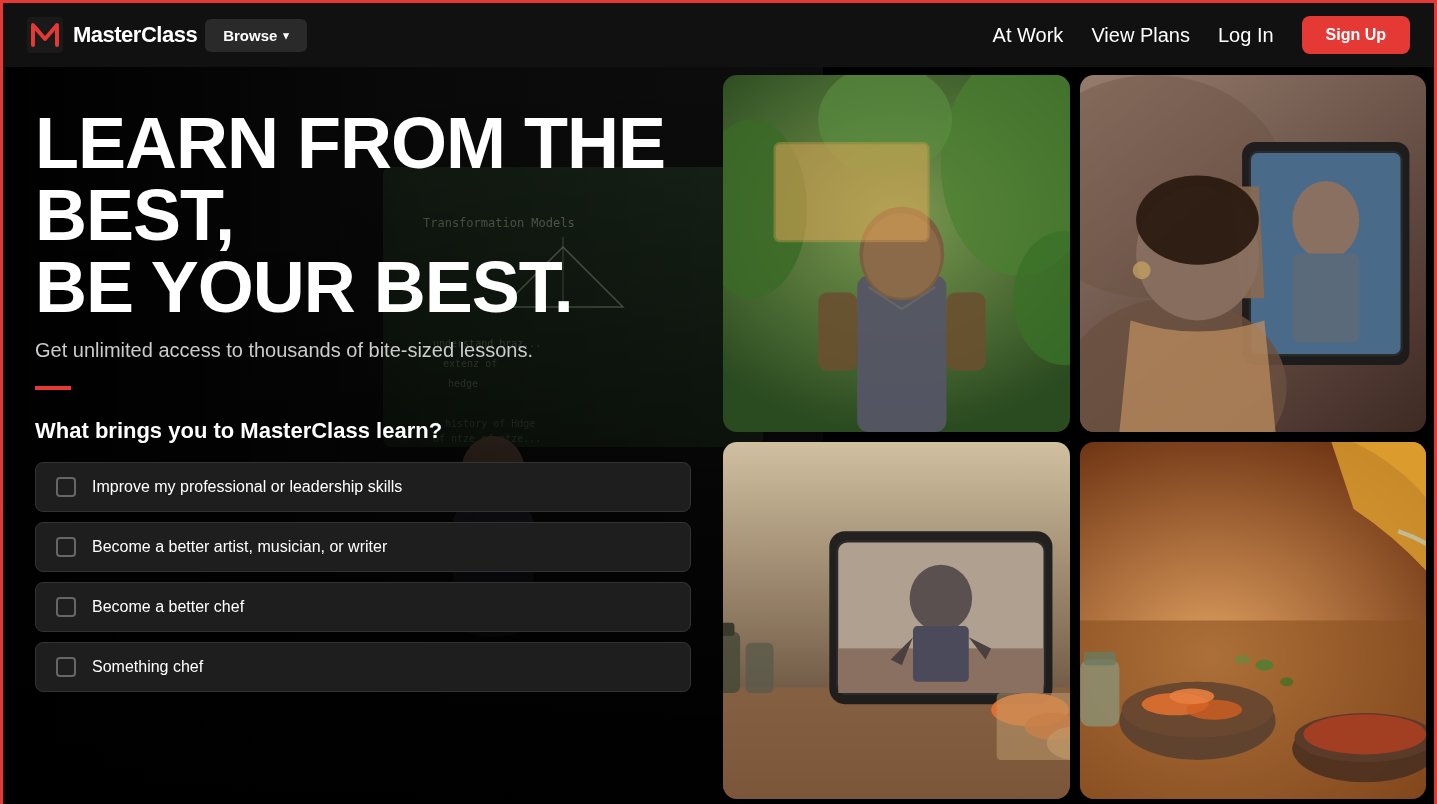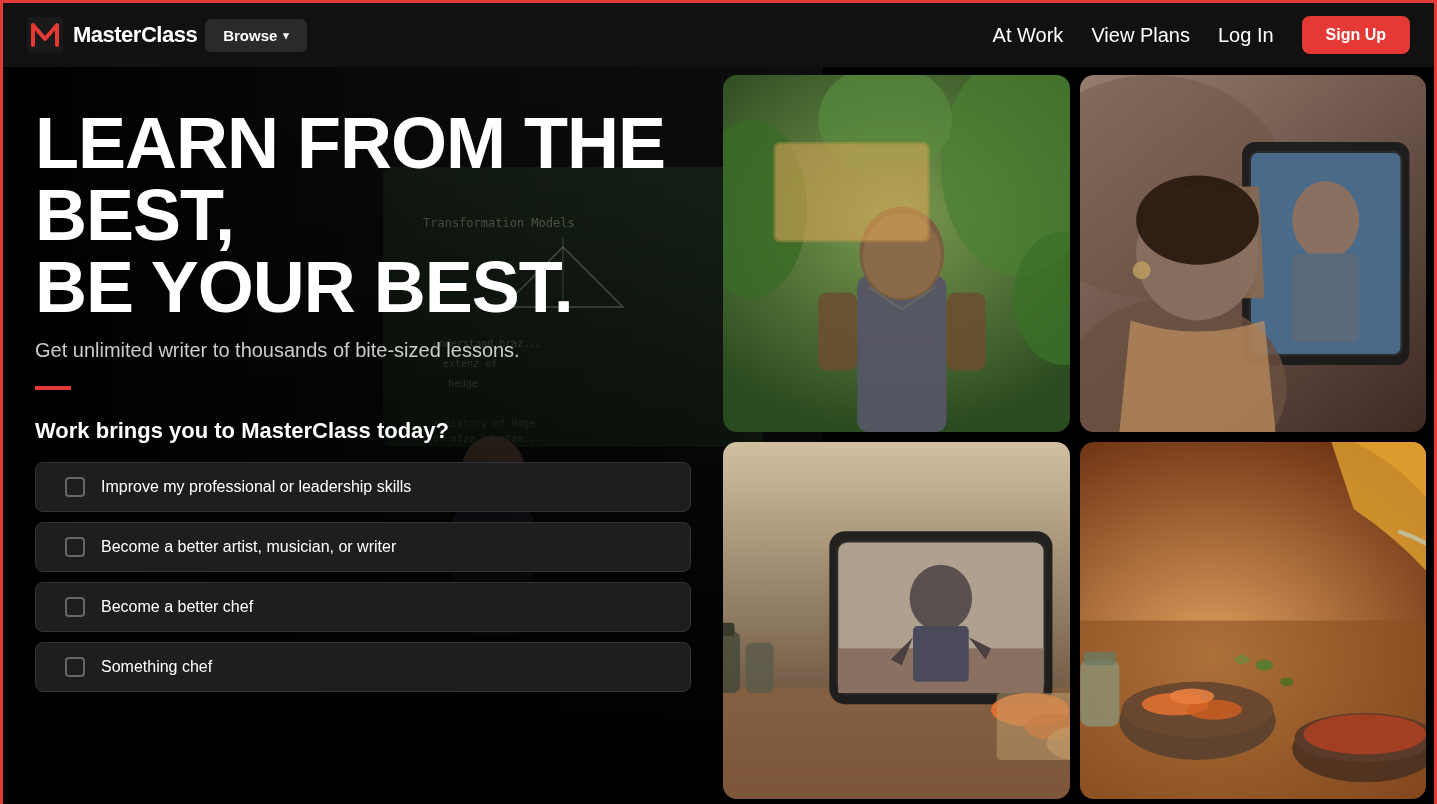--- a/index.html
+++ b/index.html
@@ -154,21 +154,21 @@
       flex-direction: column;
       gap: 10px;
     }
 
     .checkbox-item {
       display: flex;
       align-items: center;
       gap: 16px;
       background: #1e1e1e;
       border-radius: 8px;
-      padding: 14px 29px;
+      padding: 14px 20px;
       cursor: pointer;
       border: 1px solid #333;
     }
 
     .checkbox-box {
       width: 20px;
       height: 20px;
       border: 2px solid #666;
       border-radius: 4px;
       flex-shrink: 0;
@@ -299,24 +299,24 @@
       <rect width="820" height="740" fill="url(#fadeLeft)"></rect>
       <rect width="820" height="740" fill="url(#fadeBottom)"></rect>
     </svg>
   </div>
 
   <div class="left-content">
     <h1 class="hero-title">
       <span>LEARN FROM THE BEST,</span><br>
       <span>BE YOUR BEST.</span>
     </h1>
-    <p class="hero-subtitle">Get unlimited writer to thousands of bite-sized lessons.</p>
+    <p class="hero-subtitle">Get unlimited access to thousands of bite-sized lessons.</p>
     <div class="divider-line"></div>
 
-    <h2 class="question-title">Work brings you to MasterClass today?</h2>
+    <h2 class="question-title">What brings you to MasterClass learn?</h2>
 
     <div class="checkbox-list">
 
       <label class="checkbox-item">
         <div class="checkbox-box"></div>
         <span class="checkbox-label">Improve my professional or leadership skills</span>
       </label>
 
       <label class="checkbox-item">
         <div class="checkbox-box"></div>

